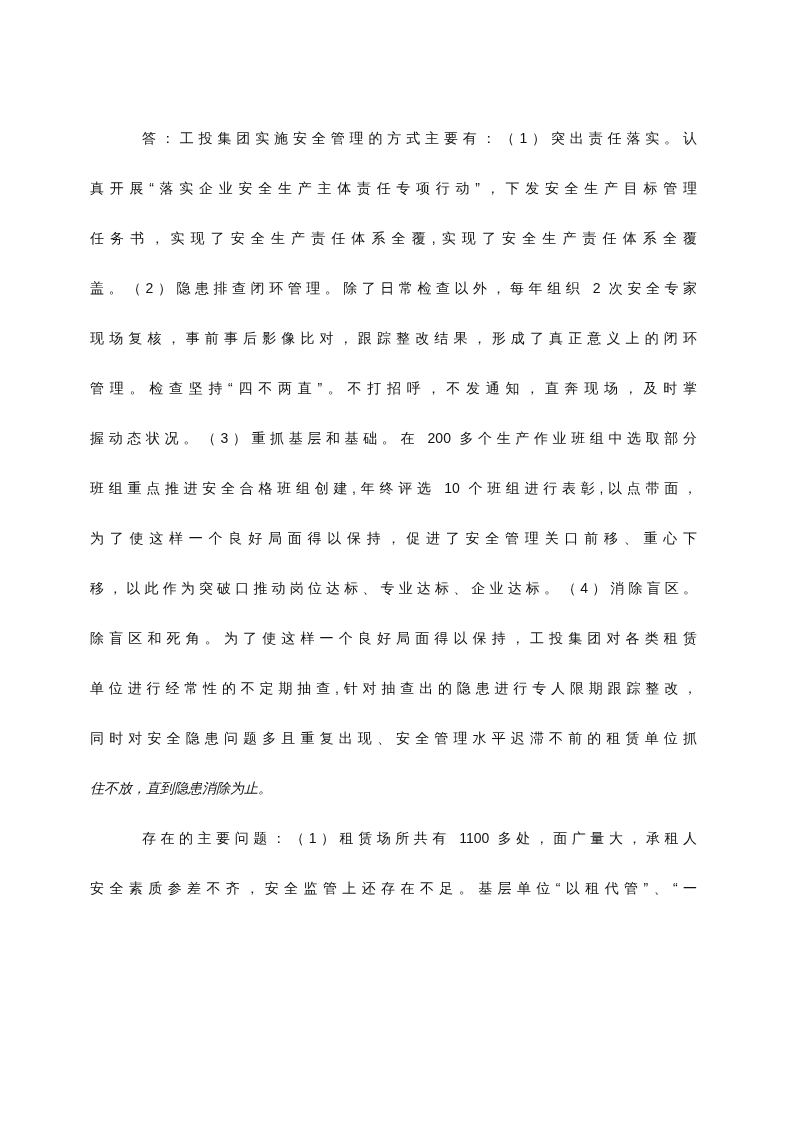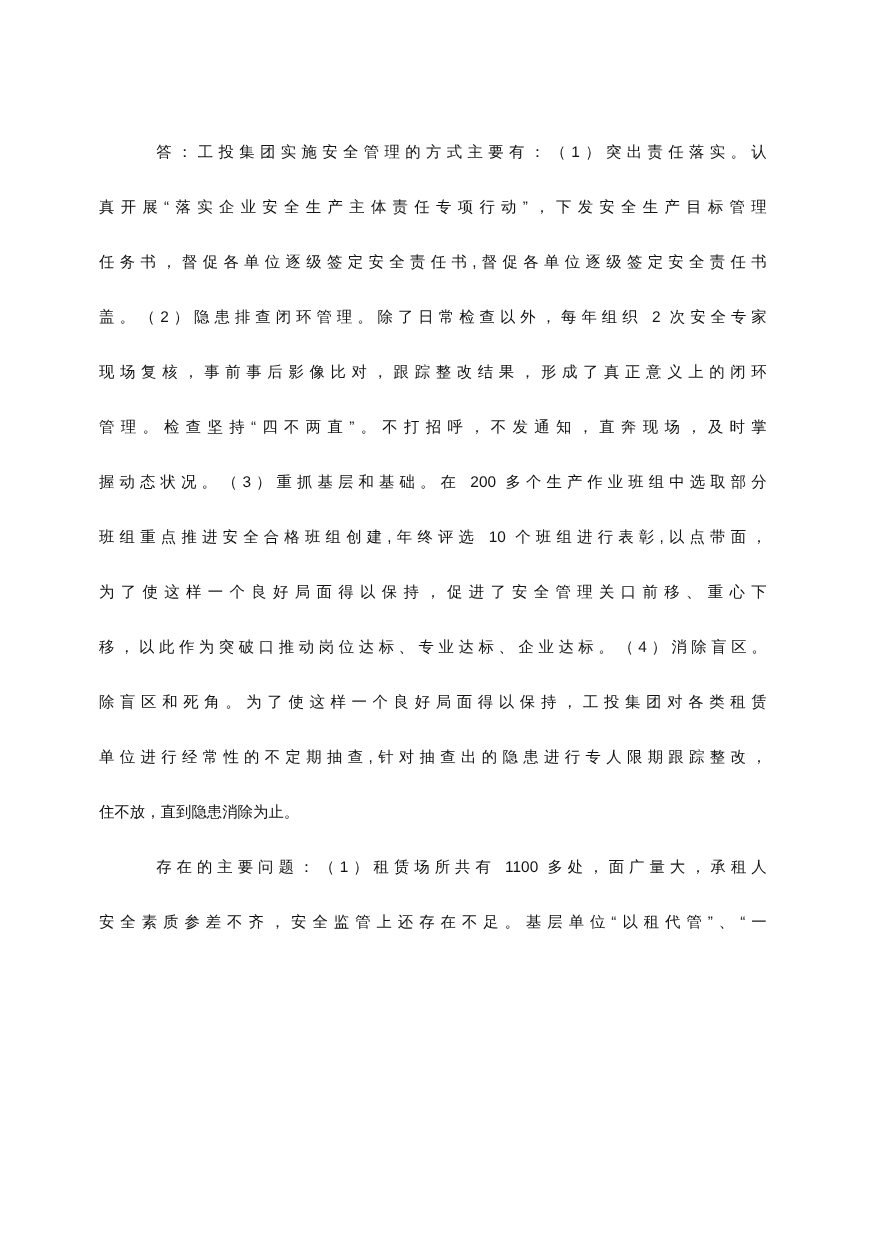--- a/index.html
+++ b/index.html
@@ -34,36 +34,38 @@
     text-align-last: justify;
     text-justify: inter-character;
     white-space: nowrap;
     overflow: hidden;
   }
   .line.indent {
     padding-left: 52px;
   }
   .line.short {
     text-align-last: left;
+    font-style: italic;
   }
 </style>
 </head>
 <body>
 
 <div class="page">
   <div class="text-block">
     <div class="line indent">答：工投集团实施安全管理的方式主要有：（1）突出责任落实。认</div>
     <div class="line">真开展“落实企业安全生产主体责任专项行动”，下发安全生产目标管理</div>
-    <div class="line">任务书，督促各单位逐级签定安全责任书,督促各单位逐级签定安全责任书</div>
+    <div class="line">任务书，实现了安全生产责任体系全覆,实现了安全生产责任体系全覆</div>
     <div class="line">盖。（2）隐患排查闭环管理。除了日常检查以外，每年组织 2 次安全专家</div>
     <div class="line">现场复核，事前事后影像比对，跟踪整改结果，形成了真正意义上的闭环</div>
     <div class="line">管理。检查坚持“四不两直”。不打招呼，不发通知，直奔现场，及时掌</div>
     <div class="line">握动态状况。（3）重抓基层和基础。在 200 多个生产作业班组中选取部分</div>
     <div class="line">班组重点推进安全合格班组创建,年终评选 10 个班组进行表彰,以点带面，</div>
     <div class="line">为了使这样一个良好局面得以保持，促进了安全管理关口前移、重心下</div>
     <div class="line">移，以此作为突破口推动岗位达标、专业达标、企业达标。（4）消除盲区。</div>
     <div class="line">除盲区和死角。为了使这样一个良好局面得以保持，工投集团对各类租赁</div>
     <div class="line">单位进行经常性的不定期抽查,针对抽查出的隐患进行专人限期跟踪整改，</div>
+    <div class="line">同时对安全隐患问题多且重复出现、安全管理水平迟滞不前的租赁单位抓</div>
     <div class="line short">住不放，直到隐患消除为止。</div>
     <div class="line indent">存在的主要问题：（1）租赁场所共有 1100 多处，面广量大，承租人</div>
     <div class="line">安全素质参差不齐，安全监管上还存在不足。基层单位“以租代管”、“一</div>
   </div>
 </div>
 
 </body></html>

